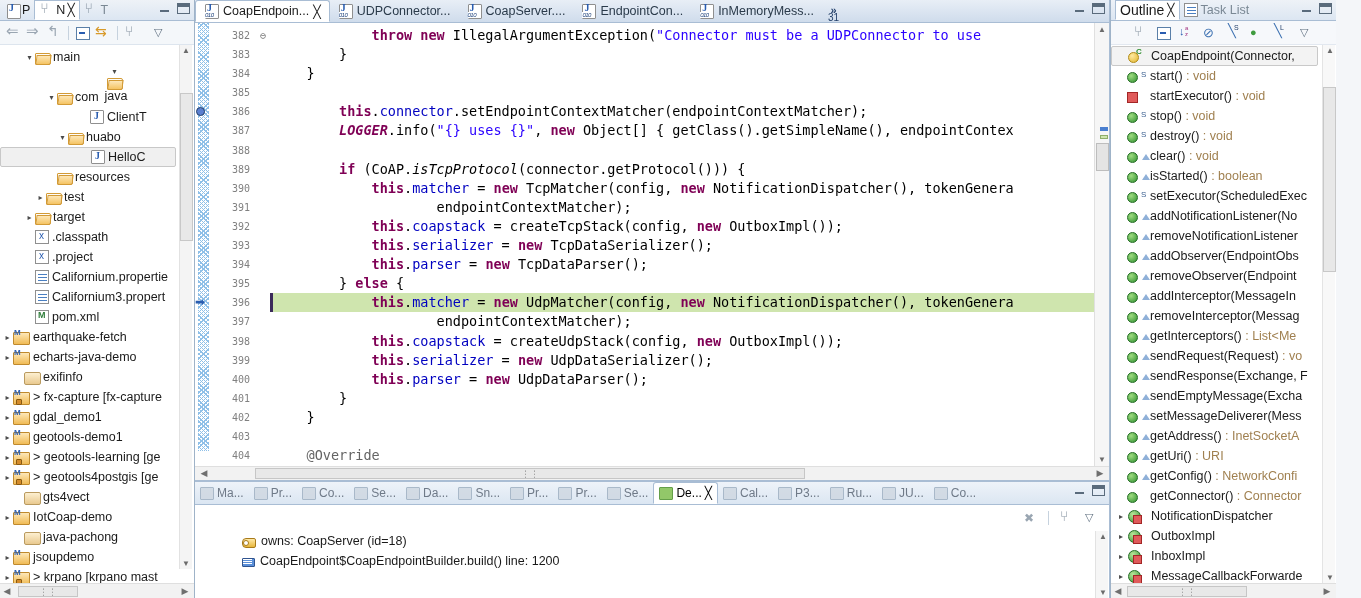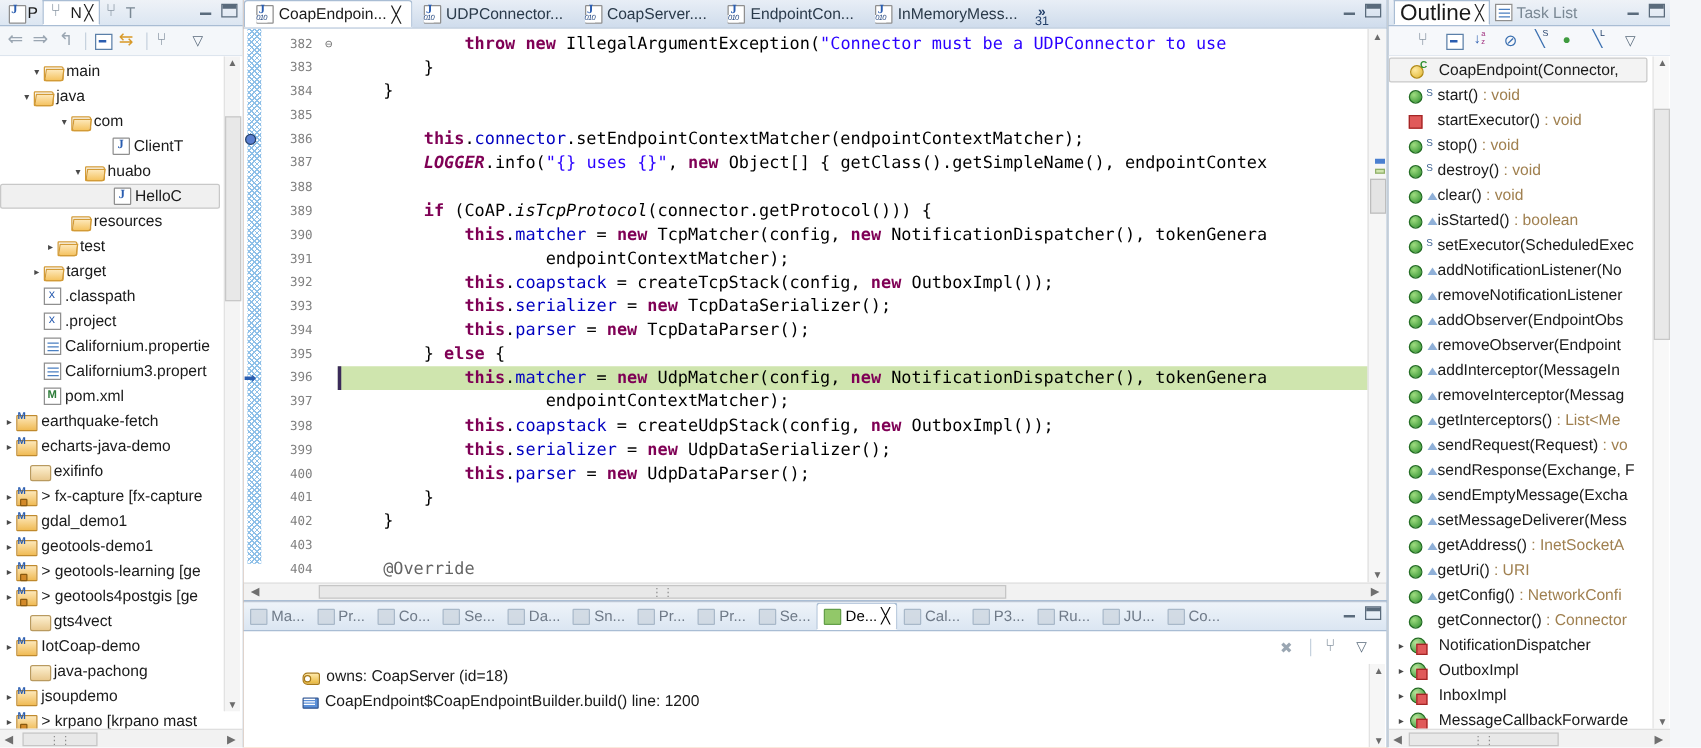--- a/index.html
+++ b/index.html
@@ -32,21 +32,21 @@
   .arrow { width:11px; text-align:center; font-size:8px; color:#4a4a4a; flex:none; }
   .arrow.open:before { content:"\25BE"; }
   .arrow.closed:before { content:"\25B8"; }
   .tlabel { margin-left:3px; }
   .vscroll { position:absolute; right:2px; top:0; width:13px; bottom:14px; background:#f4f4f4; border-left:1px solid #e2e2e2;}
   .hscrollbar { height:15px; background:#f2f2f2; border-top:1px solid #dfdfdf; display:flex; align-items:center; position:relative; }
   .hthumb { position:absolute; height:11px; background:#e8e8e8; border:1px solid #c6c6c6; top:2px; display:flex; align-items:center; justify-content:center; color:#8a8a8a; font-size:9px;}
   .harr { width:14px; text-align:center; color:#6f6f6f; font-size:9px; }
 
   
-  .center { width:915px; height:598px; display:flex; flex-direction:column; background:#f97316;}
+  .center { width:915px; height:598px; display:flex; flex-direction:column; background:#4d7c0f;}
   .editorPane { height:481px; display:flex; flex-direction:column; background:#fff; border:1px solid #a9bdd4; border-top:none; border-left:none;}
   .etabs { display:flex; align-items:flex-end; height:23px; background:linear-gradient(#e8eef6,#cfdcec); position:relative; border-bottom:1px solid #a9bdd4;}
   .etab { display:flex; align-items:center; gap:4px; height:22px; padding:0 8px; font-size:12.5px; white-space:nowrap; }
   .etab.active { background:#fff; border:1px solid #a9bdd4; border-bottom-color:#fff; border-radius:3px 3px 0 0;}
   .etab.active:before { content:""; position:absolute; }
   .chev { display:flex; flex-direction:column; align-items:center; font-size:10px; color:#24406a; line-height:8px; padding:0 6px; }
   .chev b { font-size:11px; }
   .chev i { font-style:normal; font-size:10px; }
 
   .codewrap { flex:1; display:flex; position:relative; overflow:hidden; background:#fff; }
@@ -191,21 +191,21 @@
       <span class="g g-hier"></span>
       <span class="g g-menu" style="margin-left:8px;"></span>
     </div>
 
     <div class="tree" id="tree">
         <div class="trow" style="padding-left: 24px;">
           <span class="arrow open"></span>
           <span class="ic ic-folder"></span>
           <span class="tlabel">main</span>
         </div>
-        <div class="trow" style="padding-left: 16px;">
+        <div class="trow" style="padding-left: 35px; flex-direction: column;">
           <span class="arrow open"></span>
           <span class="ic ic-folder"></span>
           <span class="tlabel">java</span>
         </div>
         <div class="trow" style="padding-left: 46px;">
           <span class="arrow open"></span>
           <span class="ic ic-folder"></span>
           <span class="tlabel">com</span>
         </div>
         <div class="trow" style="padding-left: 79px;">
@@ -578,21 +578,21 @@
             <span class="ic ic-thread"></span>
             <span>CoapEndpoint$CoapEndpointBuilder.build() line: 1200</span>
           </div>
         </div>
     </div>
   </div>
 
   <div class="right">
     <div class="tabbar">
       <div class="ltab active" style="gap:3px;">
-        <span style="font-size:18px;">Outline</span>
+        <span style="font-size:14px;">Outline</span>
         <span class="close">╳</span>
       </div>
       <div class="ltab" style="gap:3px;">
         <span class="ic ic-doc"></span>
         <span style="font-size:12.5px;color:#7a8894;">Task List</span>
       </div>
       <div class="winbtns">
         <span class="wbtn min"></span>
         <span class="wbtn max"></span>
       </div>

